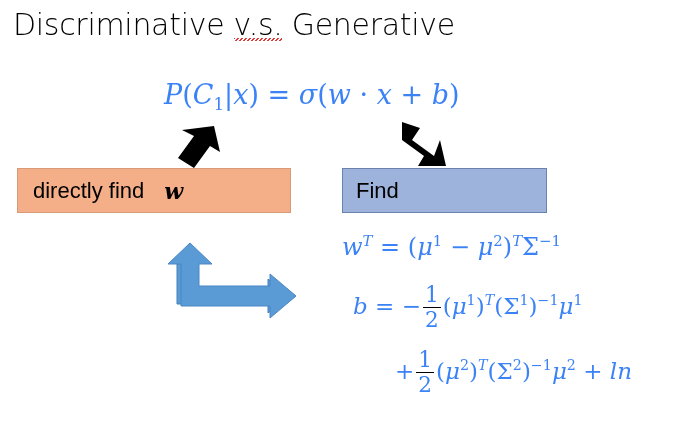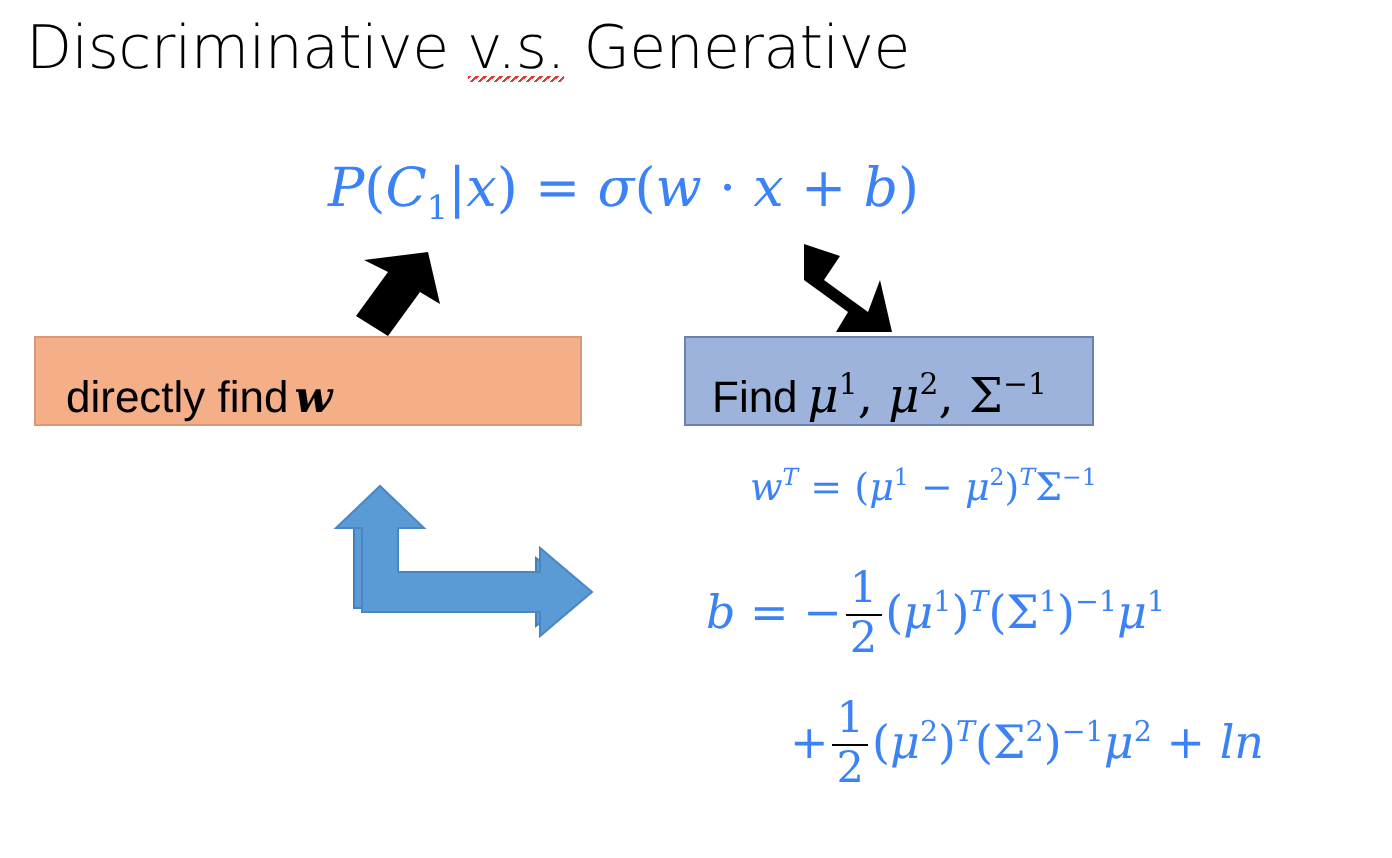--- a/index.html
+++ b/index.html
@@ -91,22 +91,23 @@
     position: absolute;
     left: 164px;
     top: 81px;
     font-size: 27px;
   }
 
   
   .concept-box {
     position: absolute;
     display: flex;
-    align-items: flex-end;
+    align-items: center;
     box-sizing: border-box;
+    gap: 17px;
   }
   #box-discriminative {
     left: 17px;
     top: 168px;
     width: 274px;
     height: 45px;
     background: #F4AE88;
     border: 1px solid #D99A78;
     padding-left: 15px;
     font-size: 22px;
@@ -135,22 +136,21 @@
     font-style: italic;
     font-size: 24px;
     padding-left: 5px;
   }
 
   
   #eq-w {
     position: absolute;
     left: 342px;
     top: 235px;
-    font-size: 19px;
-    margin-left: 33px;
+    font-size: 24px;
   }
   #eq-b1 {
     position: absolute;
     left: 353px;
     top: 285px;
     font-size: 23px;
   }
   #eq-b2 {
     position: absolute;
     left: 395px;
@@ -191,23 +191,20 @@
     <polygon points="12,4 30,10 22,22 44,38 50,22 56,48 28,48 34,38 12,22" fill="#000000"></polygon>
   </svg>
 
   <div class="concept-box" id="box-discriminative">
     <span>directly find </span>
       <span class="bold-w">w</span>
   </div>
 
   <div class="concept-box" id="box-generative">
     <span>Find</span>
-    <span class="mathpart"><span>μ</span><sup>1</sup><span class="up">,</span>
-      <span>μ</span><sup>2</sup><span class="up">,</span>
-      <span class="up">Σ</span><sup>−1</sup></span>
   </div>
 
   <svg class="arrow-svg" id="arrow-blue-bent" width="152" height="92" viewBox="0 0 152 92">
     <polygon points="27,22 40,5 53,22 46,22 46,48 118,48 118,39 140,56 118,73 118,64 27,64 27,22" fill="#5B9BD5" stroke="#4080BD" stroke-width="1"></polygon>
     <polygon points="18,24 40,3 62,24 49,24 49,46 120,46 120,34 146,56 120,78 120,66 31,66 31,24" fill="#5B9BD5" stroke="#4A86C4" stroke-width="1" stroke-linejoin="miter"></polygon>
   </svg>
 
   <div id="eq-w" class="math">
     <span>w</span><sup class="mitalic">T</sup>
     <span class="up">=</span>

